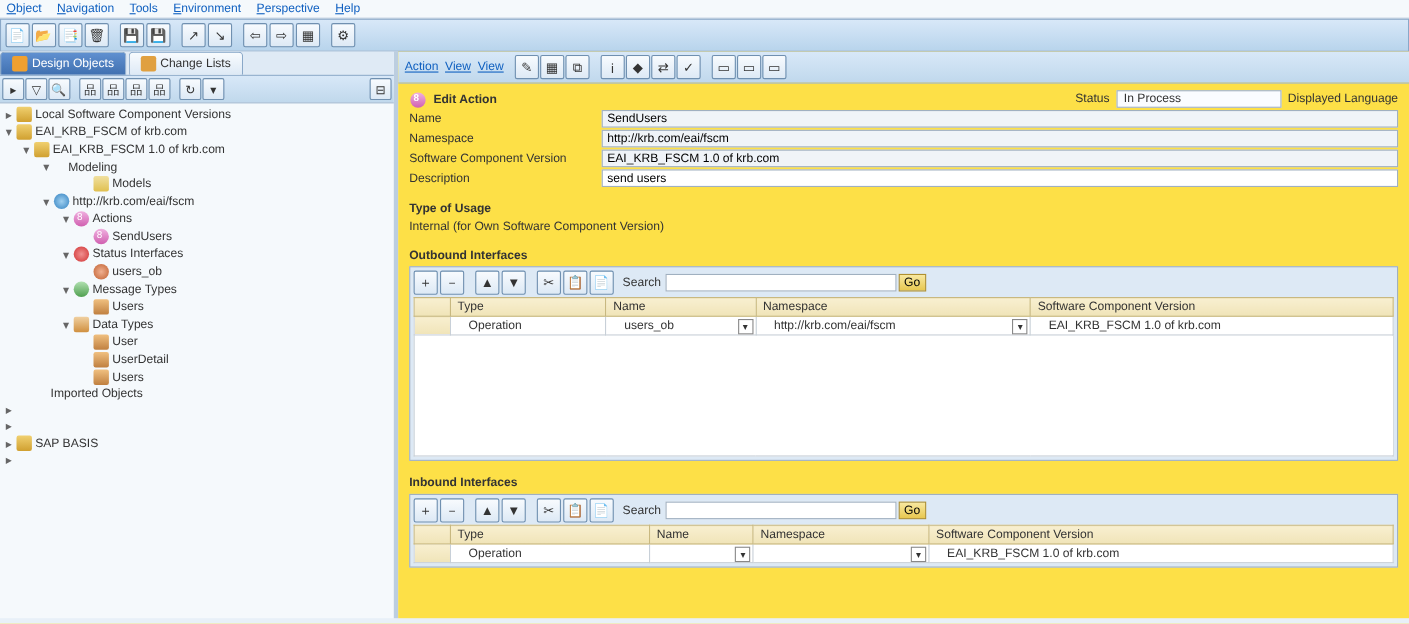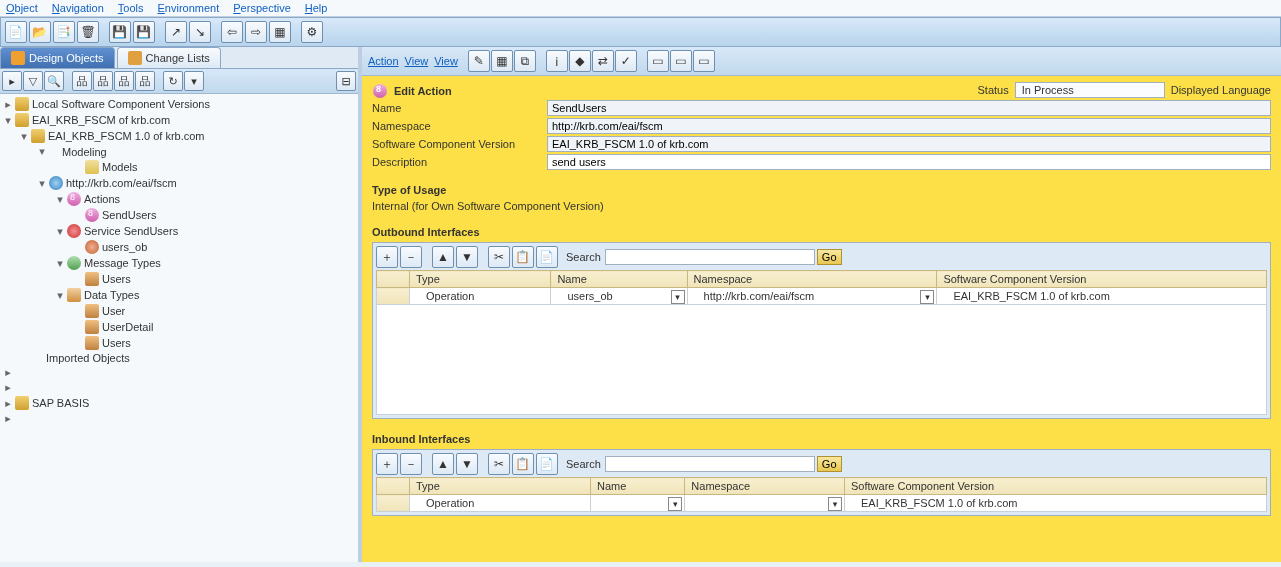--- a/index.html
+++ b/index.html
@@ -329,21 +329,21 @@
           <span>Actions</span>
         </div>
       <div class="tree-row" style="padding-left:72px">
           <span class="tw"></span>
           <span class="ti ic-action"></span>
           <span>SendUsers</span>
         </div>
       <div class="tree-row" style="padding-left:54px">
           <span class="tw">▾</span>
           <span class="ti ic-si"></span>
-          <span>Service SendUsers</span>
+          <span>Status Interfaces</span>
         </div>
       <div class="tree-row" style="padding-left:72px">
           <span class="tw"></span>
           <span class="ti" style="background:radial-gradient(#f0b090,#c06030);border-radius:50%"></span>
           <span>users_ob</span>
         </div>
       <div class="tree-row" style="padding-left:54px">
           <span class="tw">▾</span>
           <span class="ti ic-mt"></span>
           <span>Message Types</span>

